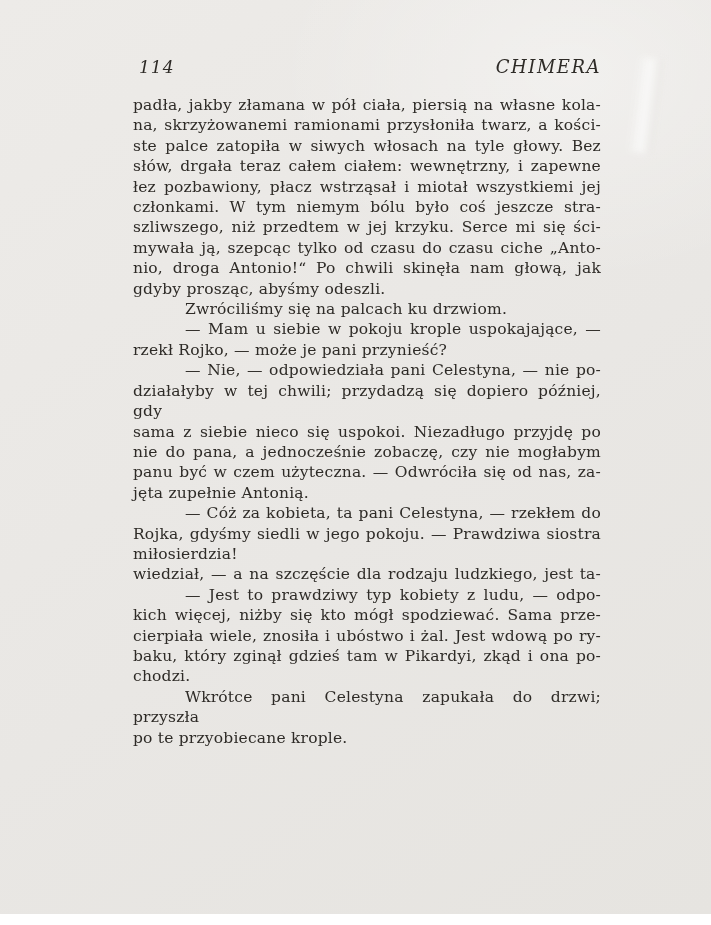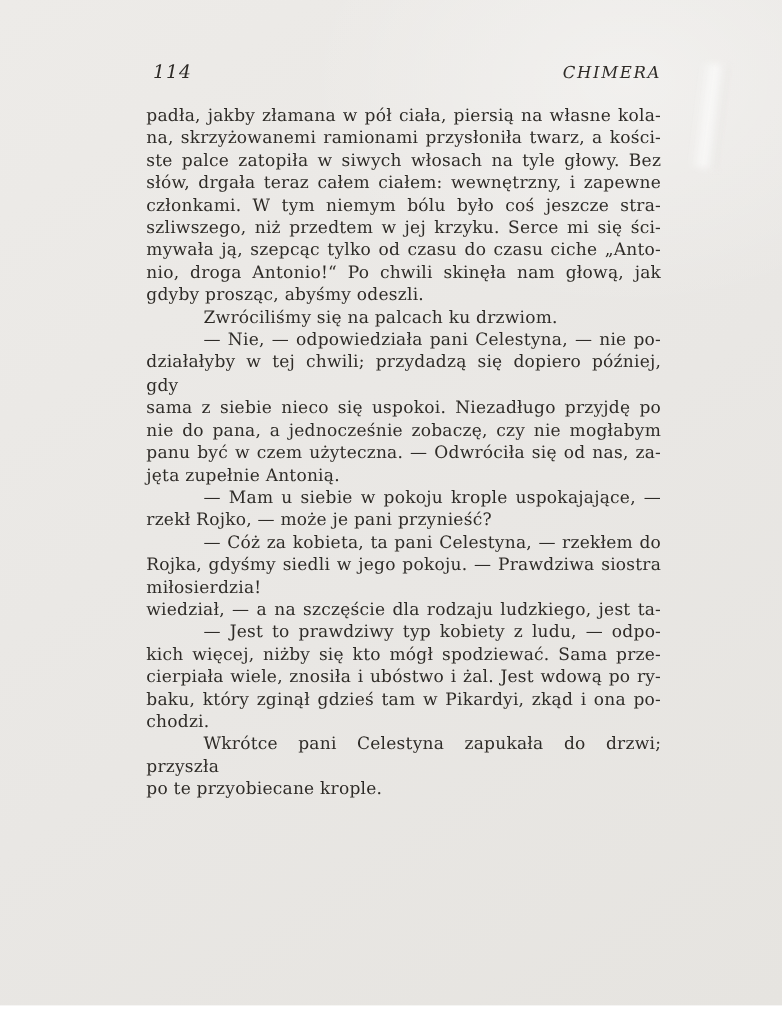--- a/index.html
+++ b/index.html
@@ -31,21 +31,21 @@
     align-items: baseline;
   }
   .page-number {
     font-style: italic;
     font-size: 17px;
     letter-spacing: 1px;
     padding-left: 6px;
   }
   .journal-title {
     font-style: italic;
-    font-size: 15px;
+    font-size: 18px;
     letter-spacing: 1.5px;
   }
   .text-block {
     position: absolute;
     left: 133px; top: 95px; width: 468px;
   }
   .paragraph { margin: 0; }
   .line {
     font-size: 15.5px;
     line-height: 20.4px;
@@ -65,40 +65,41 @@
   <div class="header">
     <span class="page-number">114</span>
     <span class="journal-title">CHIMERA</span>
   </div>
   <div class="text-block" id="text-block">
       <div class="paragraph">
         <div class="line">padła, jakby złamana w pół ciała, piersią na własne kola-</div>
         <div class="line">na, skrzyżowanemi ramionami przysłoniła twarz, a kości-</div>
         <div class="line">ste palce zatopiła w siwych włosach na tyle głowy. Bez</div>
         <div class="line">słów, drgała teraz całem ciałem: wewnętrzny, i zapewne</div>
+        <div class="line">łez pozbawiony, płacz wstrząsał i miotał wszystkiemi jej</div>
         <div class="line">członkami. W tym niemym bólu było coś jeszcze stra-</div>
         <div class="line">szliwszego, niż przedtem w jej krzyku. Serce mi się ści-</div>
         <div class="line">mywała ją, szepcąc tylko od czasu do czasu ciche „Anto-</div>
         <div class="line">nio, droga Antonio!“ Po chwili skinęła nam głową, jak</div>
         <div class="line last">gdyby prosząc, abyśmy odeszli.</div>
       </div>
       <div class="paragraph">
         <div class="line indent last">Zwróciliśmy się na palcach ku drzwiom.</div>
       </div>
       <div class="paragraph">
+        <div class="line indent">— Mam u siebie w pokoju krople uspokajające, —</div>
+        <div class="line last">rzekł Rojko, — może je pani przynieść?</div>
+      </div>
+      <div class="paragraph">
         <div class="line indent">— Nie, — odpowiedziała pani Celestyna, — nie po-</div>
         <div class="line">działałyby w tej chwili; przydadzą się dopiero później, gdy</div>
         <div class="line">sama z siebie nieco się uspokoi. Niezadługo przyjdę po</div>
         <div class="line">nie do pana, a jednocześnie zobaczę, czy nie mogłabym</div>
         <div class="line">panu być w czem użyteczna. — Odwróciła się od nas, za-</div>
         <div class="line last">jęta zupełnie Antonią.</div>
-      </div>
-      <div class="paragraph">
-        <div class="line indent">— Mam u siebie w pokoju krople uspokajające, —</div>
-        <div class="line last">rzekł Rojko, — może je pani przynieść?</div>
       </div>
       <div class="paragraph">
         <div class="line indent">— Cóż za kobieta, ta pani Celestyna, — rzekłem do</div>
         <div class="line">Rojka, gdyśmy siedli w jego pokoju. — Prawdziwa siostra</div>
         <div class="line last">miłosierdzia!</div>
       </div>
       <div class="paragraph">
         <div class="line">wiedział, — a na szczęście dla rodzaju ludzkiego, jest ta-</div>
         <div class="line indent">— Jest to prawdziwy typ kobiety z ludu, — odpo-</div>
         <div class="line">kich więcej, niżby się kto mógł spodziewać. Sama prze-</div>

